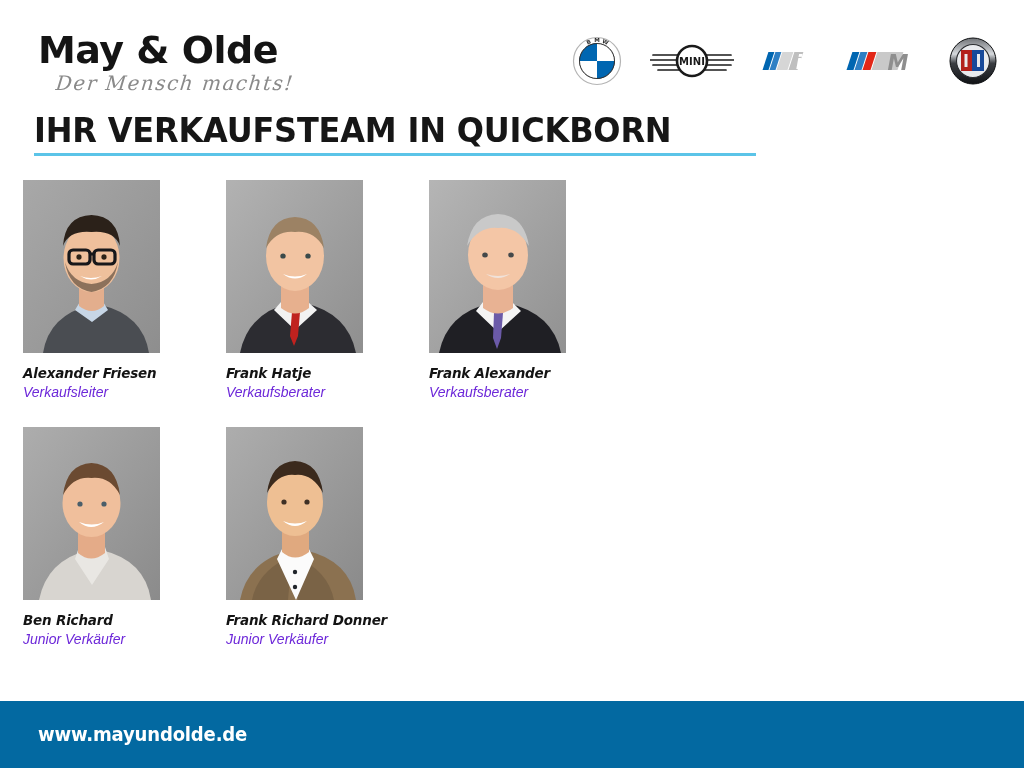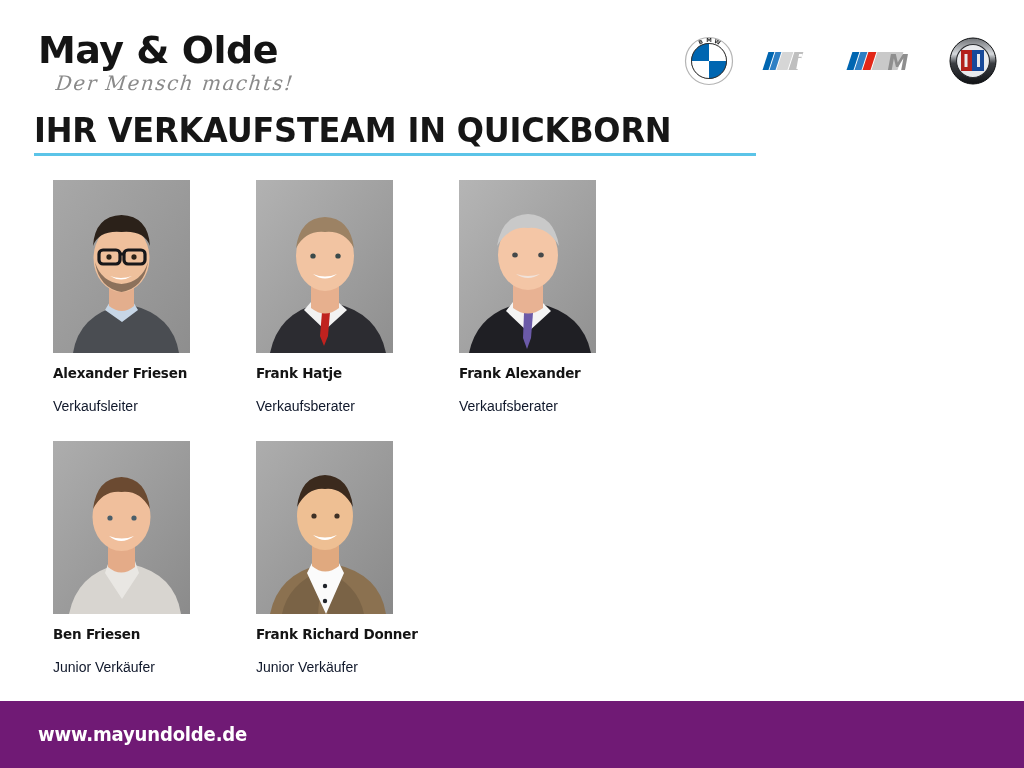--- a/index.html
+++ b/index.html
@@ -82,23 +82,24 @@
   .headline-rule {
     margin-top: 4px;
     width: 722px;
     height: 3px;
     background: #5bc4e8;
   }
 
   
   .team {
     position: absolute;
-    left: 53px;
+    left: 23px;
     top: 180px;
     width: 760px;
+    font-style: italic;
   }
   .team-row {
     display: flex;
     gap: 66px;
   }
   .team-row.row-2 { margin-top: 27px; }
 
   .member { width: 137px; }
 
   .photo {
@@ -117,34 +118,34 @@
     color: #141414;
     margin-top: 13px;
     letter-spacing: -0.2px;
     white-space: nowrap;
     line-height: 1.15;
   }
   .member-role {
     font-family: "Liberation Sans", sans-serif;
     font-weight: 400;
     font-size: 14px;
-    color: #0f172a;
-    margin-top: 16px;
+    color: #6d28d9;
+    margin-top: 2px;
     white-space: nowrap;
     line-height: 1.2;
   }
 
   
   .footer {
     position: absolute;
     left: 0;
     top: 701px;
     width: 1024px;
     height: 67px;
-    background: #701a75;
+    background: #0369a1;
   }
   .footer-url {
     position: absolute;
     left: 38px;
     top: 22px;
     font-family: "DejaVu Sans", sans-serif;
     font-weight: bold;
     font-size: 19px;
     color: #ffffff;
     letter-spacing: -0.2px;
@@ -172,20 +173,36 @@
         <path d="M25 7.5 A17.5 17.5 0 0 0 7.5 25 L25 25 Z" fill="#0066b1"></path>
         <path d="M25 42.5 A17.5 17.5 0 0 1 7.5 25 L25 25 Z" fill="#ffffff"></path>
         <path d="M25 42.5 A17.5 17.5 0 0 0 42.5 25 L25 25 Z" fill="#0066b1"></path>
         <circle cx="25" cy="25" r="17.5" fill="none" stroke="#2a2a2a" stroke-width="0.9"></circle>
         <text x="25" y="6.2" text-anchor="middle" font-family="DejaVu Sans, sans-serif" font-size="5.6" font-weight="bold" fill="#2a2a2a" transform="rotate(-24 25 25)">B</text>
         <text x="25" y="6.2" text-anchor="middle" font-family="DejaVu Sans, sans-serif" font-size="5.6" font-weight="bold" fill="#2a2a2a">M</text>
         <text x="25" y="6.2" text-anchor="middle" font-family="DejaVu Sans, sans-serif" font-size="5.6" font-weight="bold" fill="#2a2a2a" transform="rotate(24 25 25)">W</text>
       </svg>
     </span>
 
+    <span class="brand-logo">
+      <svg width="84" height="40" viewBox="0 0 84 40">
+        <g stroke="#1a1a1a" stroke-width="1.7" stroke-linecap="round">
+          <line x1="3" y1="14" x2="28" y2="14"></line>
+          <line x1="0" y1="19" x2="27" y2="19"></line>
+          <line x1="3" y1="24" x2="28" y2="24"></line>
+          <line x1="8" y1="29" x2="30" y2="29"></line>
+          <line x1="56" y1="14" x2="81" y2="14"></line>
+          <line x1="57" y1="19" x2="84" y2="19"></line>
+          <line x1="56" y1="24" x2="81" y2="24"></line>
+          <line x1="54" y1="29" x2="76" y2="29"></line>
+        </g>
+        <circle cx="42" cy="20" r="15" fill="#ffffff" stroke="#1a1a1a" stroke-width="2.6"></circle>
+        <text x="42" y="24.2" text-anchor="middle" font-family="DejaVu Sans, sans-serif" font-size="10" font-weight="bold" fill="#1a1a1a">MINI</text>
+      </svg>
+    </span>
 
     <span class="brand-logo">
       <svg width="56" height="28" viewBox="0 0 56 28">
         <g transform="skewX(-18)">
           <rect x="8" y="5" width="6" height="18" fill="#0066b1"></rect>
           <rect x="15" y="5" width="6" height="18" fill="#2e7fc4"></rect>
           <rect x="22" y="5" width="11" height="18" fill="#d6d6d6"></rect>
           <rect x="34" y="5" width="9" height="18" fill="#bfbfbf"></rect>
         </g>
         <text x="37" y="22" text-anchor="middle" font-family="DejaVu Sans, sans-serif" font-style="italic" font-size="19" font-weight="bold" fill="#ffffff">i</text>
@@ -332,21 +349,21 @@
           <path d="M16 173 q8-40 50-50 l12 0 q44 10 50 50 z" fill="#d8d5d0"></path>
           <path d="M56 120 q13 13 26 0 l4 12 -17 26 -17-26z" fill="#e9e7e3"></path>
           <path d="M55 104 h27 v22 q-14 11 -27 0z" fill="#e4ab88"></path>
           <ellipse cx="68.5" cy="76" rx="29" ry="34" fill="#f0bf9c"></ellipse>
           <path d="M40 68 q4-31 28.5-32 q24.5 1 28.5 32 q-10-19 -28.5-17 q-18.5-2 -28.5 17z" fill="#6b4a31"></path>
           <ellipse cx="57" cy="77" rx="2.6" ry="2.6" fill="#4a5e6a"></ellipse>
           <ellipse cx="81" cy="77" rx="2.6" ry="2.6" fill="#4a5e6a"></ellipse>
           <path d="M56 95 q12 10 25 0 q-12 5 -25 0z" fill="#ffffff"></path>
         </svg>
       </div>
-      <div class="member-name">Ben Friesen</div>
+      <div class="member-name">Ben Richard</div>
       <div class="member-role">Junior Verkäufer</div>
     </div>
 
     <div class="member">
       <div class="photo">
         <svg viewBox="0 0 137 173" preserveAspectRatio="xMidYMid slice">
           <defs>
             <linearGradient id="bg5" x1="0" y1="0" x2="1" y2="1">
               <stop offset="0%" stop-color="#adadad"></stop>
                 <stop offset="100%" stop-color="#8a8a8a"></stop>

